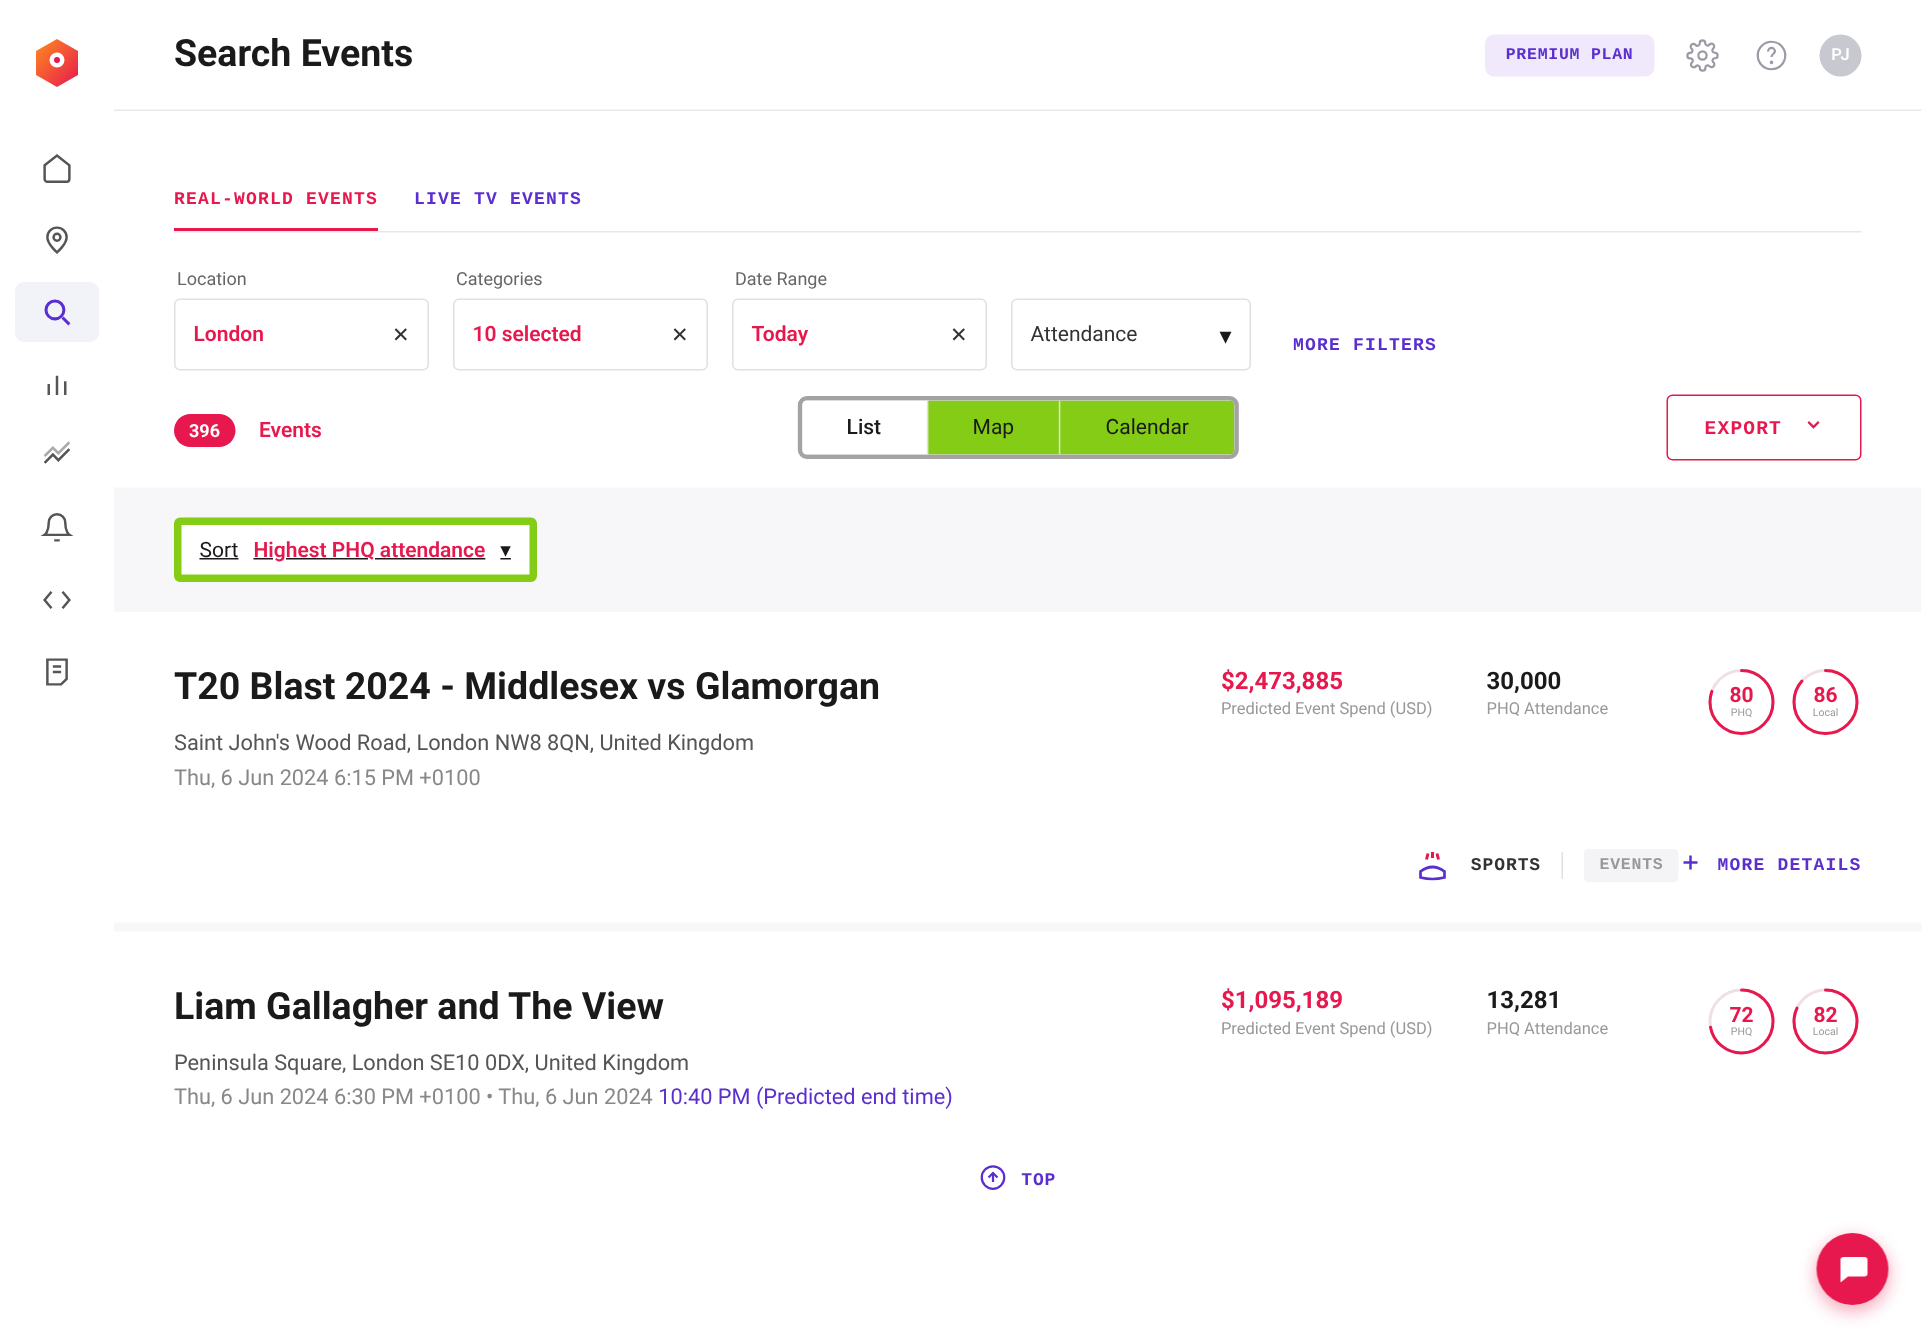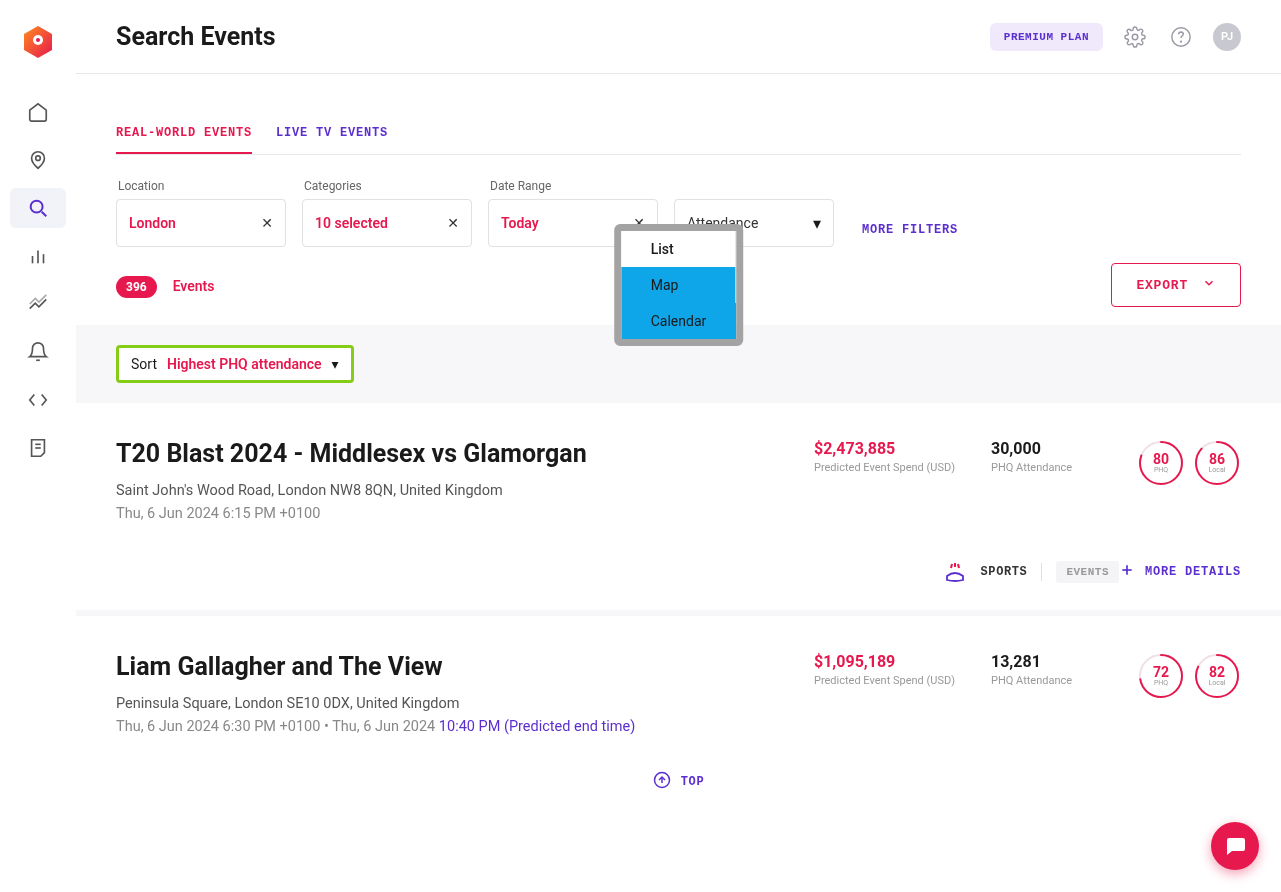--- a/index.html
+++ b/index.html
@@ -34,29 +34,29 @@
 .more-filters { font-family: "Courier New", monospace; font-size: 12px; font-weight: 700; letter-spacing: 0.8px; color: #5b2fcf; cursor: pointer; padding-bottom: 10px; margin-left: 12px; }
 
 .search-row { margin-bottom: 28px; }
 .search-input { width: 418px; height: 44px; border: 1px solid #e0e0e5; border-radius: 4px; padding: 0 48px 0 14px; font-size: 15px; position: relative; background: #fff; }
 .search-wrap { position: relative; width: 418px; }
 .search-icon-pos { position: absolute; right: 14px; top: 50%; transform: translateY(-50%); color: #5b2fcf; }
 
 .results-bar { display: flex; align-items: center; justify-content: space-between; margin-bottom: 18px; }
 .count-pill { background: #e6184e; color: #fff; font-size: 12px; font-weight: 700; padding: 4px 10px; border-radius: 12px; margin-right: 12px; }
 .events-label { font-size: 14px; color: #e6184e; font-weight: 600; }
-.view-toggle { display: flex; border: 7px solid #a3a3a3; border-radius: 6px; overflow: hidden; position: absolute; left: 50%; transform: translateX(-50%); flex-direction: column; }
-.view-btn { padding: 10px 30px; font-size: 14px; cursor: pointer; background: #0ea5e9; border-right: 1px solid #e0e0e5; }
+.view-toggle { display: flex; border: 3px solid #a3a3a3; border-radius: 6px; overflow: hidden; position: absolute; left: 50%; transform: translateX(-50%); }
+.view-btn { padding: 10px 30px; font-size: 14px; cursor: pointer; background: #84cc16; border-right: 1px solid #e0e0e5; }
 .view-btn:last-child { border-right: none; }
 .view-btn.active { background: #fff; font-weight: 500; box-shadow: 0 1px 3px rgba(0,0,0,0.04); }
 .export-btn { border: 1.5px solid #e6184e; color: #e6184e; font-family: "Courier New", monospace; font-size: 13px; font-weight: 700; letter-spacing: 0.8px; padding: 12px 24px; border-radius: 4px; display: flex; align-items: center; gap: 14px; cursor: pointer; background: #fff; }
 .results-bar-wrap { position: relative; }
 
 .sort-bar { background: #f7f7f9; padding: 20px 40px; margin: 0 -40px; }
-.sort-chip { display: inline-flex; align-items: center; gap: 10px; border: 3px solid #84cc16; background: #fff; border-radius: 4px; padding: 8px 12px; font-size: 14px; }
+.sort-chip { display: inline-flex; align-items: center; gap: 10px; border: 5px solid #84cc16; background: #fff; border-radius: 4px; padding: 8px 12px; font-size: 14px; text-decoration: underline; }
 .sort-chip .sort-val { color: #e6184e; font-weight: 600; }
 
 .event-card { padding: 36px 40px 26px; margin: 0 -40px; border-bottom: 6px solid #f7f7f9; }
 .event-row1 { display: flex; justify-content: space-between; align-items: flex-start; }
 .event-main { flex: 1; }
 .event-title { font-size: 25px; font-weight: 700; margin-bottom: 14px; }
 .event-loc { font-size: 14.5px; color: #555; margin-bottom: 6px; }
 .event-time { font-size: 14.5px; color: #888; }
 .event-time .pred { color: #5b2fcf; }
 .event-stats { display: flex; gap: 36px; align-items: flex-start; }

